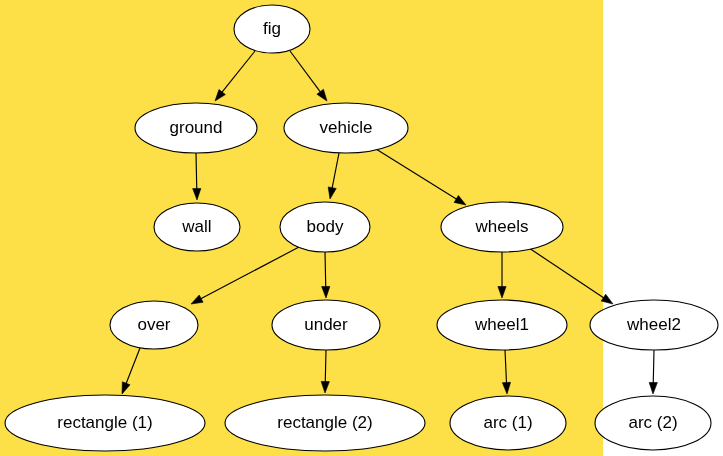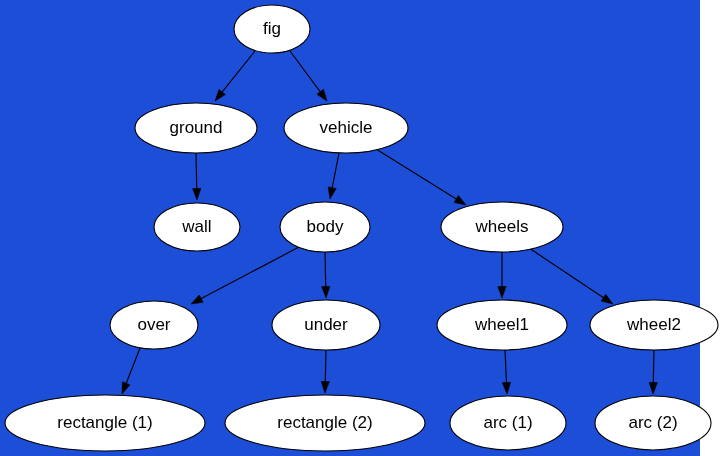--- a/index.html
+++ b/index.html
@@ -8,23 +8,23 @@
     background: #ffffff;
   }
   body {
     font-family: "Liberation Sans", sans-serif;
     width: 723px;
     height: 456px;
     overflow: hidden;
   }
   #graph-root {
     position: relative;
-    width: 700px;
+    width: 603px;
     height: 456px;
-    background: #1d4ed8;
+    background: #fde047;
   }
   svg#graph-canvas {
     display: block;
     width: 723px;
     height: 456px;
   }
   .node-ellipse {
     fill: #ffffff;
     stroke: #000000;
     stroke-width: 1.1;

